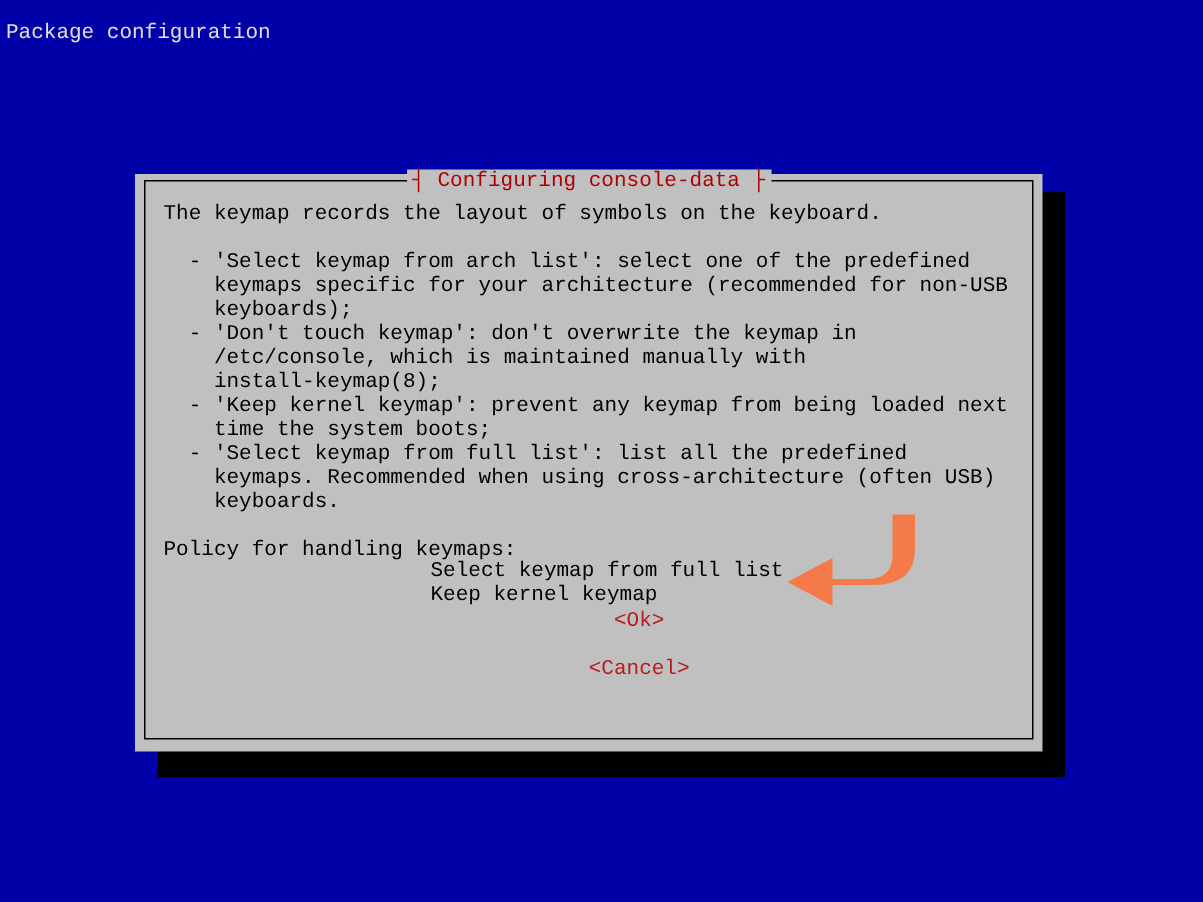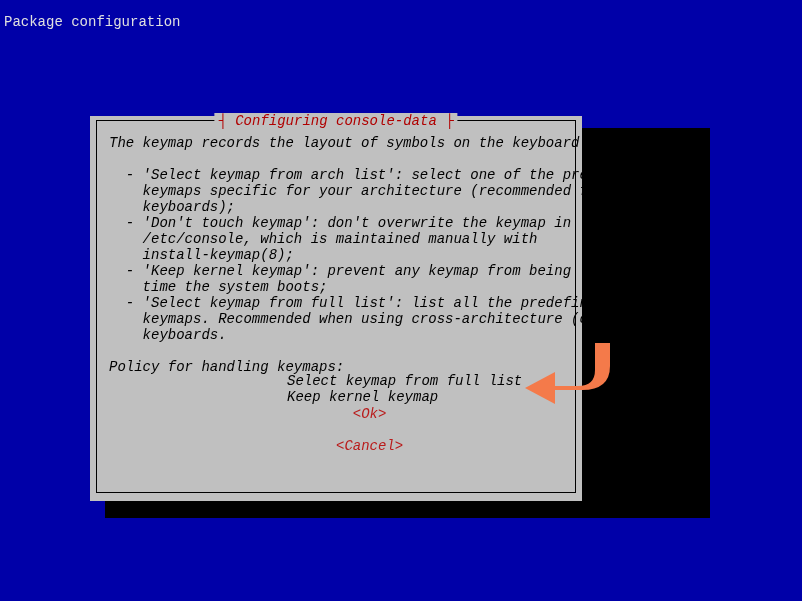--- a/index.html
+++ b/index.html
@@ -32,25 +32,24 @@
     left: 105px;
     top: 128px;
     width: 605px;
     height: 390px;
     background: #000;
   }
   .dialog {
     position: absolute;
     left: 90px;
     top: 116px;
-    width: 492px;
+    width: 605px;
     height: 385px;
     background: #c0c0c0;
     box-sizing: border-box;
-    font-style: italic;
   }
   .dialog-border {
     position: absolute;
     left: 6px;
     right: 6px;
     top: 4px;
     bottom: 8px;
     border: 1px solid #000;
     box-sizing: border-box;
   }

